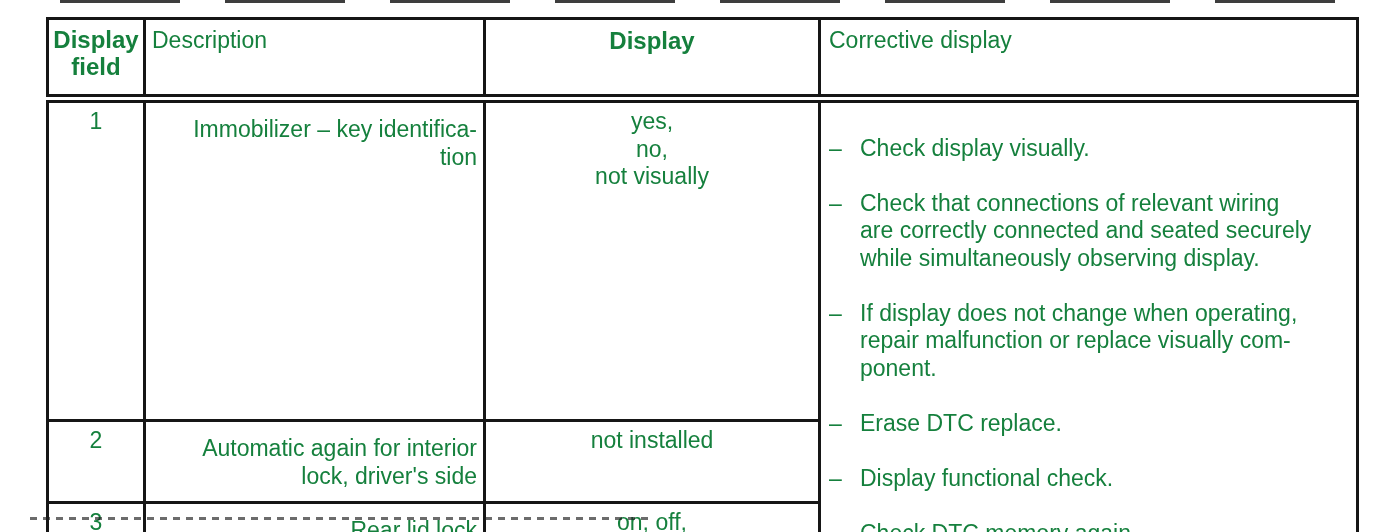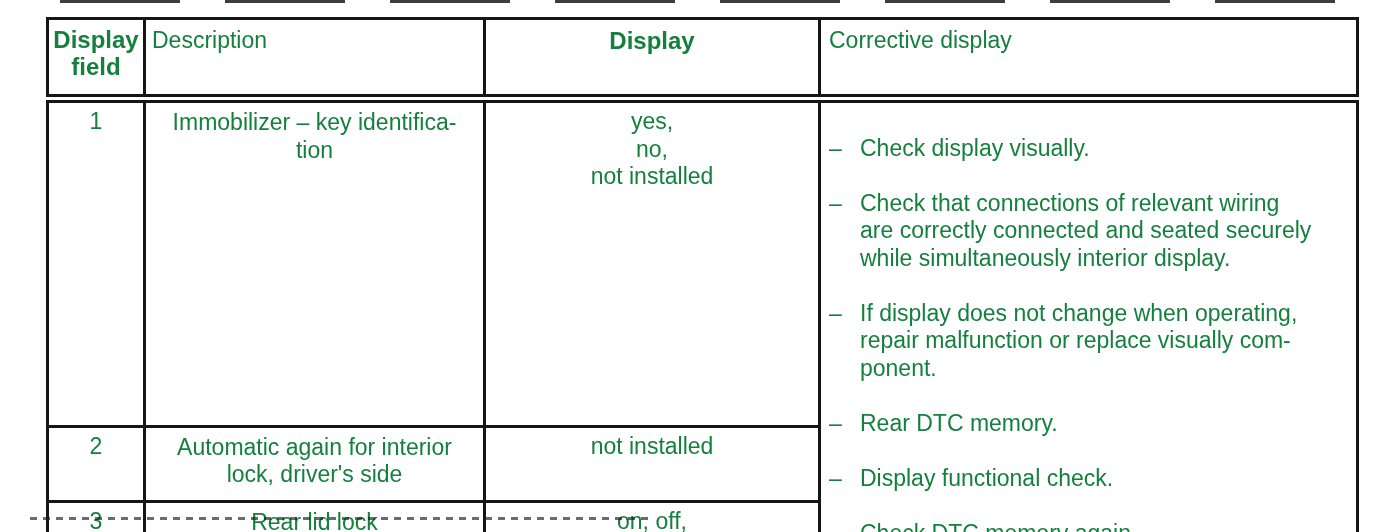--- a/index.html
+++ b/index.html
@@ -46,21 +46,21 @@
     font-weight:bold;text-align:center;
     font-size:24px;line-height:27px;padding-top:6px;
   }
   th.h-desc{text-align:left;padding:7px 6px 0 6px;}
   th.h-disp{font-weight:bold;text-align:center;font-size:24px;padding-top:7px;}
   th.h-ca{text-align:left;padding:7px 8px 0 8px;}
   tr.r1{height:280px;}
   tr.r2{height:62px;}
   tr.r3{height:64px;}
   td.num{text-align:center;padding-top:5px;}
-  td.desc{text-align:center;padding:6px 6px 0 6px;}
+  td.desc{text-align:right;padding:13px 6px 0 6px;}
   td.disp{text-align:center;padding-top:5px;}
   td.ca{text-align:left;padding:4px 8px 0 8px;}
   .ca-item{display:flex;}
   .dash{width:31px;flex:none;}
   .ca-text{white-space:pre-line;}
 </style>
 </head>
 <body>
 
 <div class="page">
@@ -83,41 +83,41 @@
         <th class="h-ca">Corrective display</th>
       </tr>
     </thead>
     <tbody>
       <tr class="r1">
         <td class="num">1</td>
         <td class="desc">Immobilizer – key identifica-
 tion</td>
         <td class="disp">yes,
 no,
-not installed</td>
+not visually</td>
         <td class="ca" rowspan="3">
           <div class="ca-item">
             <span class="dash">–</span>
             <span class="ca-text">Check display visually.</span>
           </div>
           <div class="ca-item">
             <span class="dash">–</span>
             <span class="ca-text">Check that connections of relevant wiring
 are correctly connected and seated securely
-while simultaneously interior display.</span>
+while simultaneously observing display.</span>
           </div>
           <div class="ca-item">
             <span class="dash">–</span>
             <span class="ca-text">If display does not change when operating,
 repair malfunction or replace visually com-
 ponent.</span>
           </div>
           <div class="ca-item">
             <span class="dash">–</span>
-            <span class="ca-text">Rear DTC memory.</span>
+            <span class="ca-text">Erase DTC replace.</span>
           </div>
           <div class="ca-item">
             <span class="dash">–</span>
             <span class="ca-text">Display functional check.</span>
           </div>
           <div class="ca-item">
             <span class="dash">–</span>
             <span class="ca-text">Check DTC memory again.</span>
           </div>
         </td>

